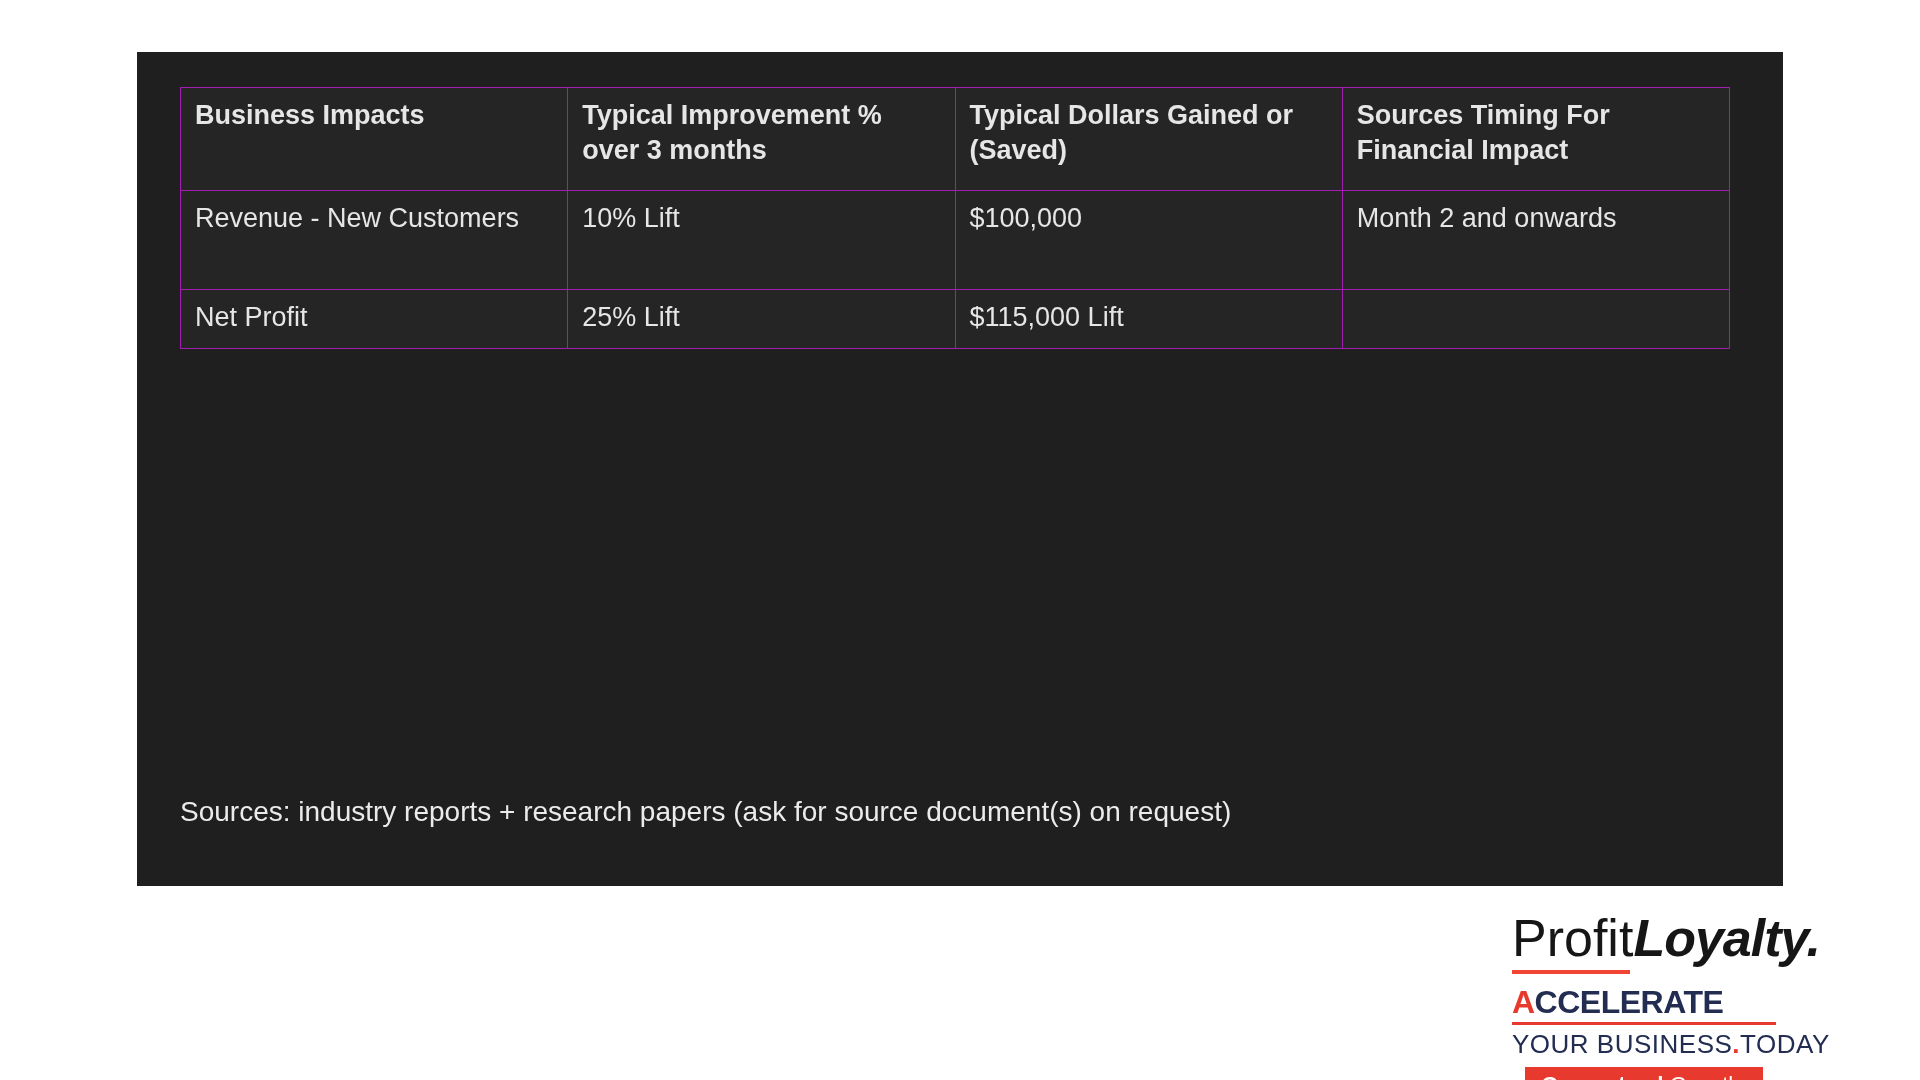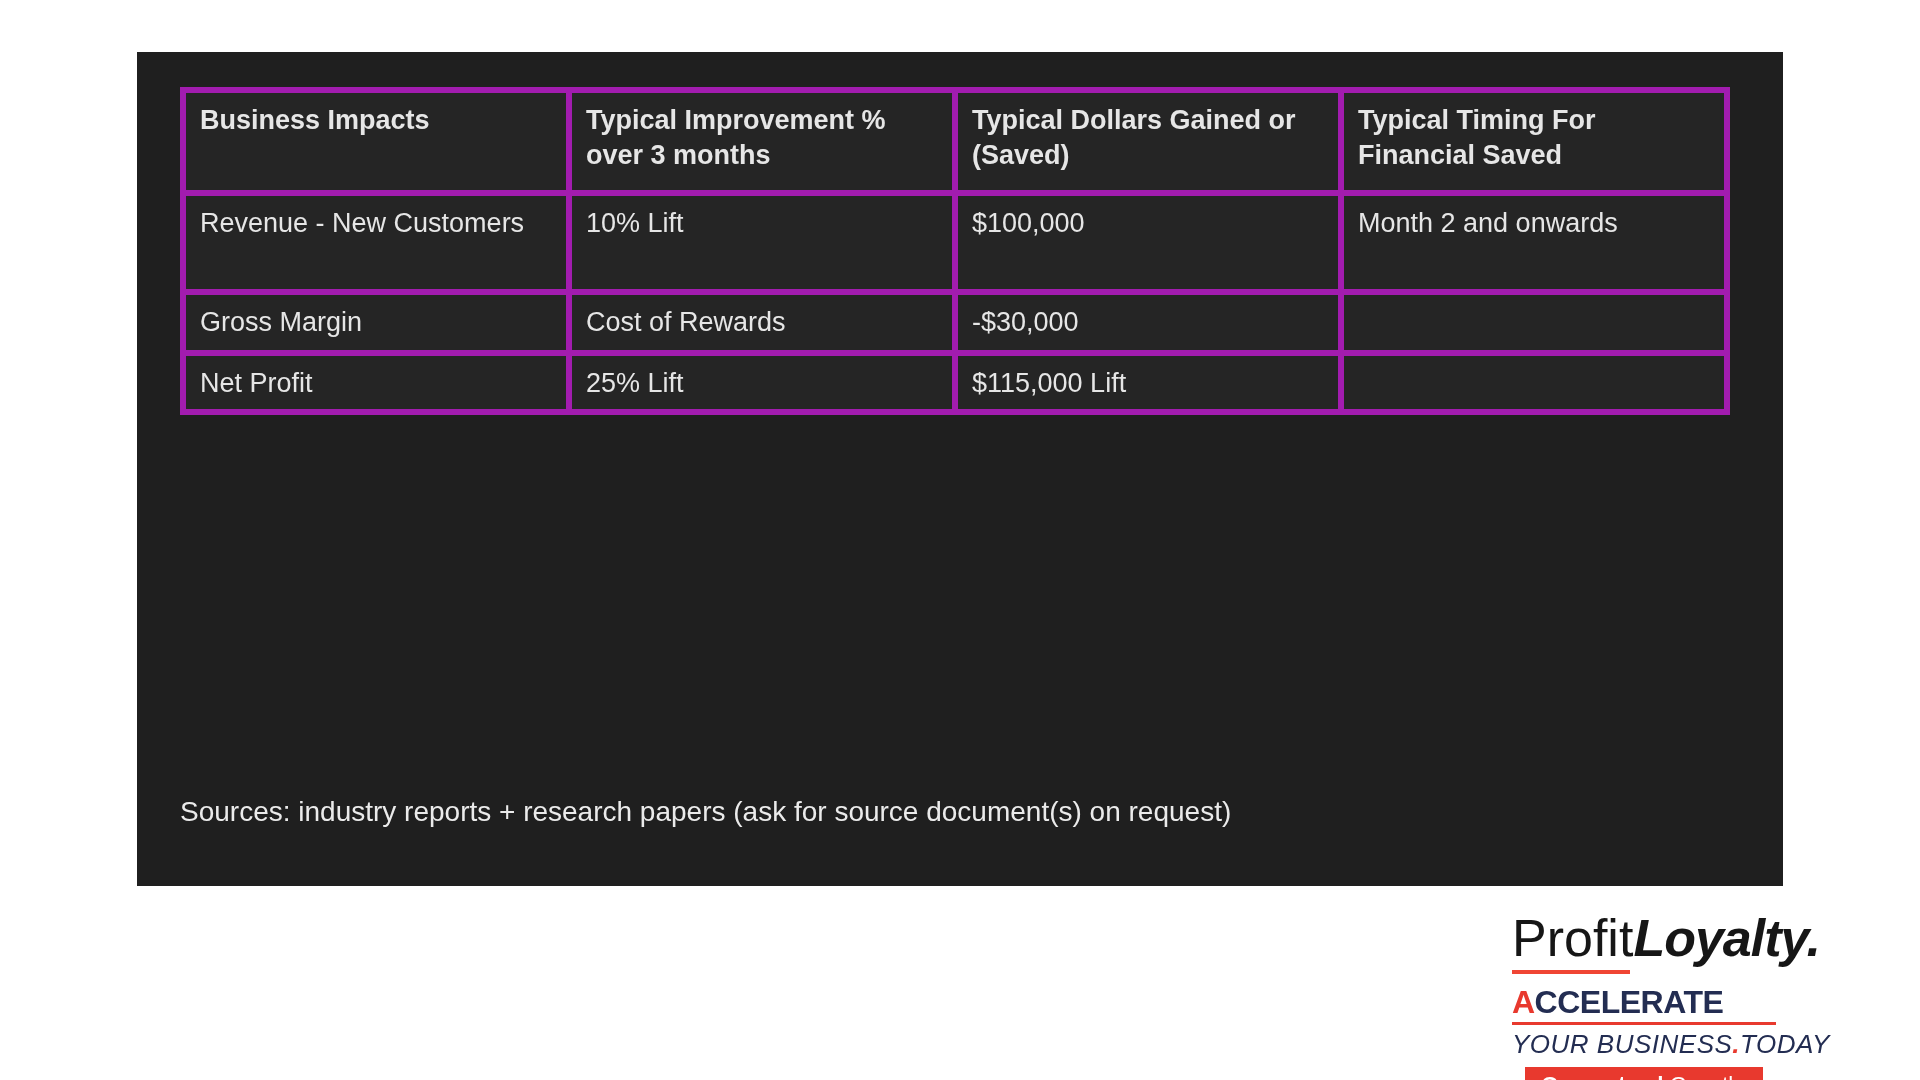--- a/index.html
+++ b/index.html
@@ -8,21 +8,21 @@
   .stage { position:relative; width:1920px; height:1080px; background:#ffffff; }
 
   
   .panel { position:absolute; left:137px; top:52px; width:1646px; height:834px;
            background:#1f1f1f; }
 
   
   table.impact { position:absolute; left:43px; top:35px; width:1550px;
                  border-collapse:collapse; table-layout:fixed; }
   table.impact th, table.impact td {
-      border:6px solid #a21caf; background:#252525; color:#e6e6e6;
+      border:1px solid #a21caf; background:#252525; color:#e6e6e6;
       font-size:27px; line-height:1.28; text-align:left; vertical-align:top;
       padding:10px 14px 8px 14px; overflow:hidden; }
   table.impact th { font-weight:bold; }
   tr.h  { height:103px; }
   tr.r2 { height:99px; }
   tr.r1 { height:60px; }
   tr.r1b{ height:61px; }
   tr.r2b{ height:98px; }
   tr.r1c{ height:59px; }
 
@@ -34,21 +34,21 @@
   .logo { position:absolute; left:1512px; top:908px; width:264px; }
   .pl-line { font-size:52px; color:#161616; white-space:nowrap; letter-spacing:0; }
   .pl-profit  { font-weight:400; }
   .pl-loyalty { font-weight:700; font-style:italic; letter-spacing:-1px; }
   .pl-underline { width:118px; height:4px; background:#f04534; margin-top:2px; }
   .accel { margin-top:10px; font-size:32px; font-weight:700; color:#232d52;
            letter-spacing:-0.5px; white-space:nowrap; }
   .accel-a { color:#e8392e; }
   .accel-rule { width:100%; height:3px; background:#e8392e; margin-top:1px; }
   .ybt { margin-top:4px; font-size:26px; color:#232d52; letter-spacing:0.5px;
-         white-space:nowrap;font-style:italic; }
+         white-space:nowrap; }
   .ybt .red-dot { color:#e8392e; font-weight:700; }
   .badge { display:block; width:max-content; margin:7px auto 0 auto;
            background:#e8392e; color:#ffffff; font-size:22px;
            padding:5px 16px 6px 16px; white-space:nowrap; }
   .badge .bold { font-weight:700; }
 </style>
 </head>
 <body>
 
 <div class="stage">
@@ -60,33 +60,27 @@
         <col style="width:25%">
           <col style="width:25%">
           <col style="width:25%">
           <col style="width:25%">
       </colgroup>
       <tbody>
           <tr class="h">
         <th>Business Impacts</th>
         <th>Typical Improvement % over 3 months</th>
         <th>Typical Dollars Gained or (Saved)</th>
-        <th>Typical Timing For Financial Saved</th>
+        <th>Sources Timing For Financial Impact</th>
       </tr>
       <tr class="r2">
         <td>Revenue - New Customers</td>
         <td>10% Lift</td>
         <td>$100,000</td>
         <td>Month 2 and onwards</td>
-      </tr>
-      <tr class="r1b">
-        <td>Gross Margin</td>
-        <td>Cost of Rewards</td>
-        <td>-$30,000</td>
-        <td></td>
       </tr>
       <tr class="r1c">
         <td>Net Profit</td>
         <td>25% Lift</td>
         <td>$115,000 Lift</td>
         <td></td>
       </tr>
     </tbody>
       </table>
 

